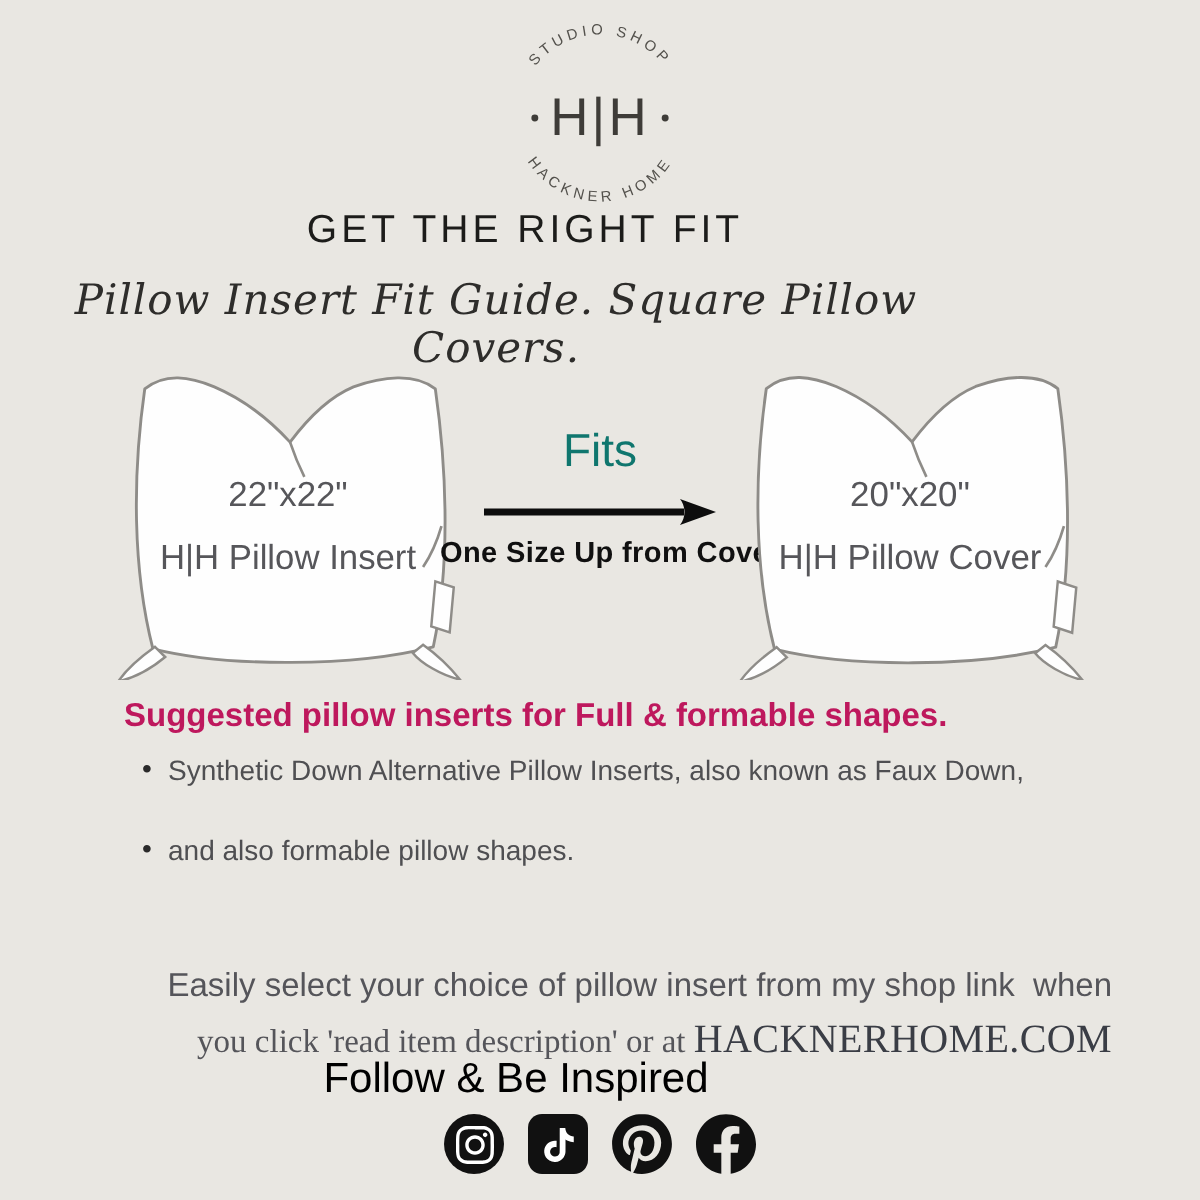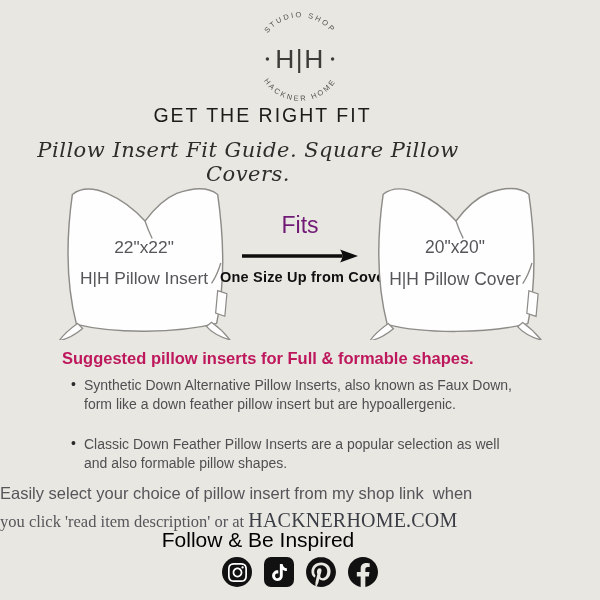--- a/index.html
+++ b/index.html
@@ -22,37 +22,37 @@
   .script-subtitle {
     top:138px; left:0; width:496px; text-align:center;
     font-family:"DejaVu Serif", serif; font-style:italic;
     font-size:21px; letter-spacing:0.5px; color:#2e2d2b;
   }
 
   
   .pillow-left  { left:56px;  top:184px; }
   .pillow-right { left:366px; top:184px; }
   .fit-center { left:220px; top:212px; width:160px; text-align:center; }
-  .fit-label { font-size:23px; color:#701a75; }
+  .fit-label { font-size:23px; color:#0f766e; }
   .fit-arrow { display:block; margin:9px auto 5px auto; }
   .fit-note  { font-size:14.5px; font-weight:bold; color:#101010; letter-spacing:0.2px; white-space:nowrap; }
 
   
   .suggest-heading {
     left:62px; top:349px; font-size:16.5px; font-weight:bold; color:#be185d; margin:0;
   }
   .bullets { left:71px; top:376px; width:495px; margin:0; padding:0; list-style:none; }
   .bullet {
     position:relative; padding-left:13px; margin:0 0 21px 0;
     font-size:14px; line-height:1.36; color:#4f4f52;
   }
   .bullet::before { content:"\2022"; position:absolute; left:0; top:-1px; color:#2a2a2a; }
   .bullet span { display:block; white-space:pre-wrap; }
 
-  .note { top:482px; left:0; width:556px; text-align:left;
+  .note { top:482px; left:0; width:556px; text-align:right;
           font-size:16.5px; line-height:1.45; color:#55555a; }
   .note span { white-space:pre-wrap; }
   .note .line { display:block; }
   .note .line2 { display:block;font-family:Liberation Serif, serif; }
   .note .url { font-size:20px; color:#3a3d45; letter-spacing:0.2px; }
 
   .follow-heading { top:528px; left:0; width:516px; text-align:center;
                     font-size:21px; color:#000; margin:0; font-weight:normal; }
 
   .socials { top:557px; left:0; width:600px; display:flex; justify-content:center;
@@ -118,24 +118,22 @@
   <path d="M152 97 C156 91 159 84 161 77" fill="none" stroke="#8e8c88" stroke-width="1.3"></path>
   <text class="pillow-text" x="86" y="67" text-anchor="middle" font-size="17">20"x20"</text>
   <text class="pillow-text" x="86" y="98" text-anchor="middle" font-size="17">H|H Pillow Cover</text>
 </svg>
 
 <p class="abs suggest-heading">Suggested pillow inserts for Full &amp; formable shapes.</p>
 
 <ul class="abs bullets">
   <li class="bullet">
     <span>Synthetic Down Alternative Pillow Inserts, also known as Faux Down,</span>
-    <span>form like a down feather pillow insert but are hypoallergenic.</span>
   </li>
   <li class="bullet">
-    <span>Classic Down Feather Pillow Inserts are a popular selection as well</span>
     <span>and also formable pillow shapes.</span>
   </li>
 </ul>
 
 <div class="abs note">
   <span class="line">Easily select your choice of pillow insert from my shop link  when</span>
   <span class="line2"><span>you click 'read item description' or at </span><span class="url">HACKNERHOME.COM</span></span>
 </div>
 
 <p class="abs follow-heading">Follow &amp; Be Inspired</p>

